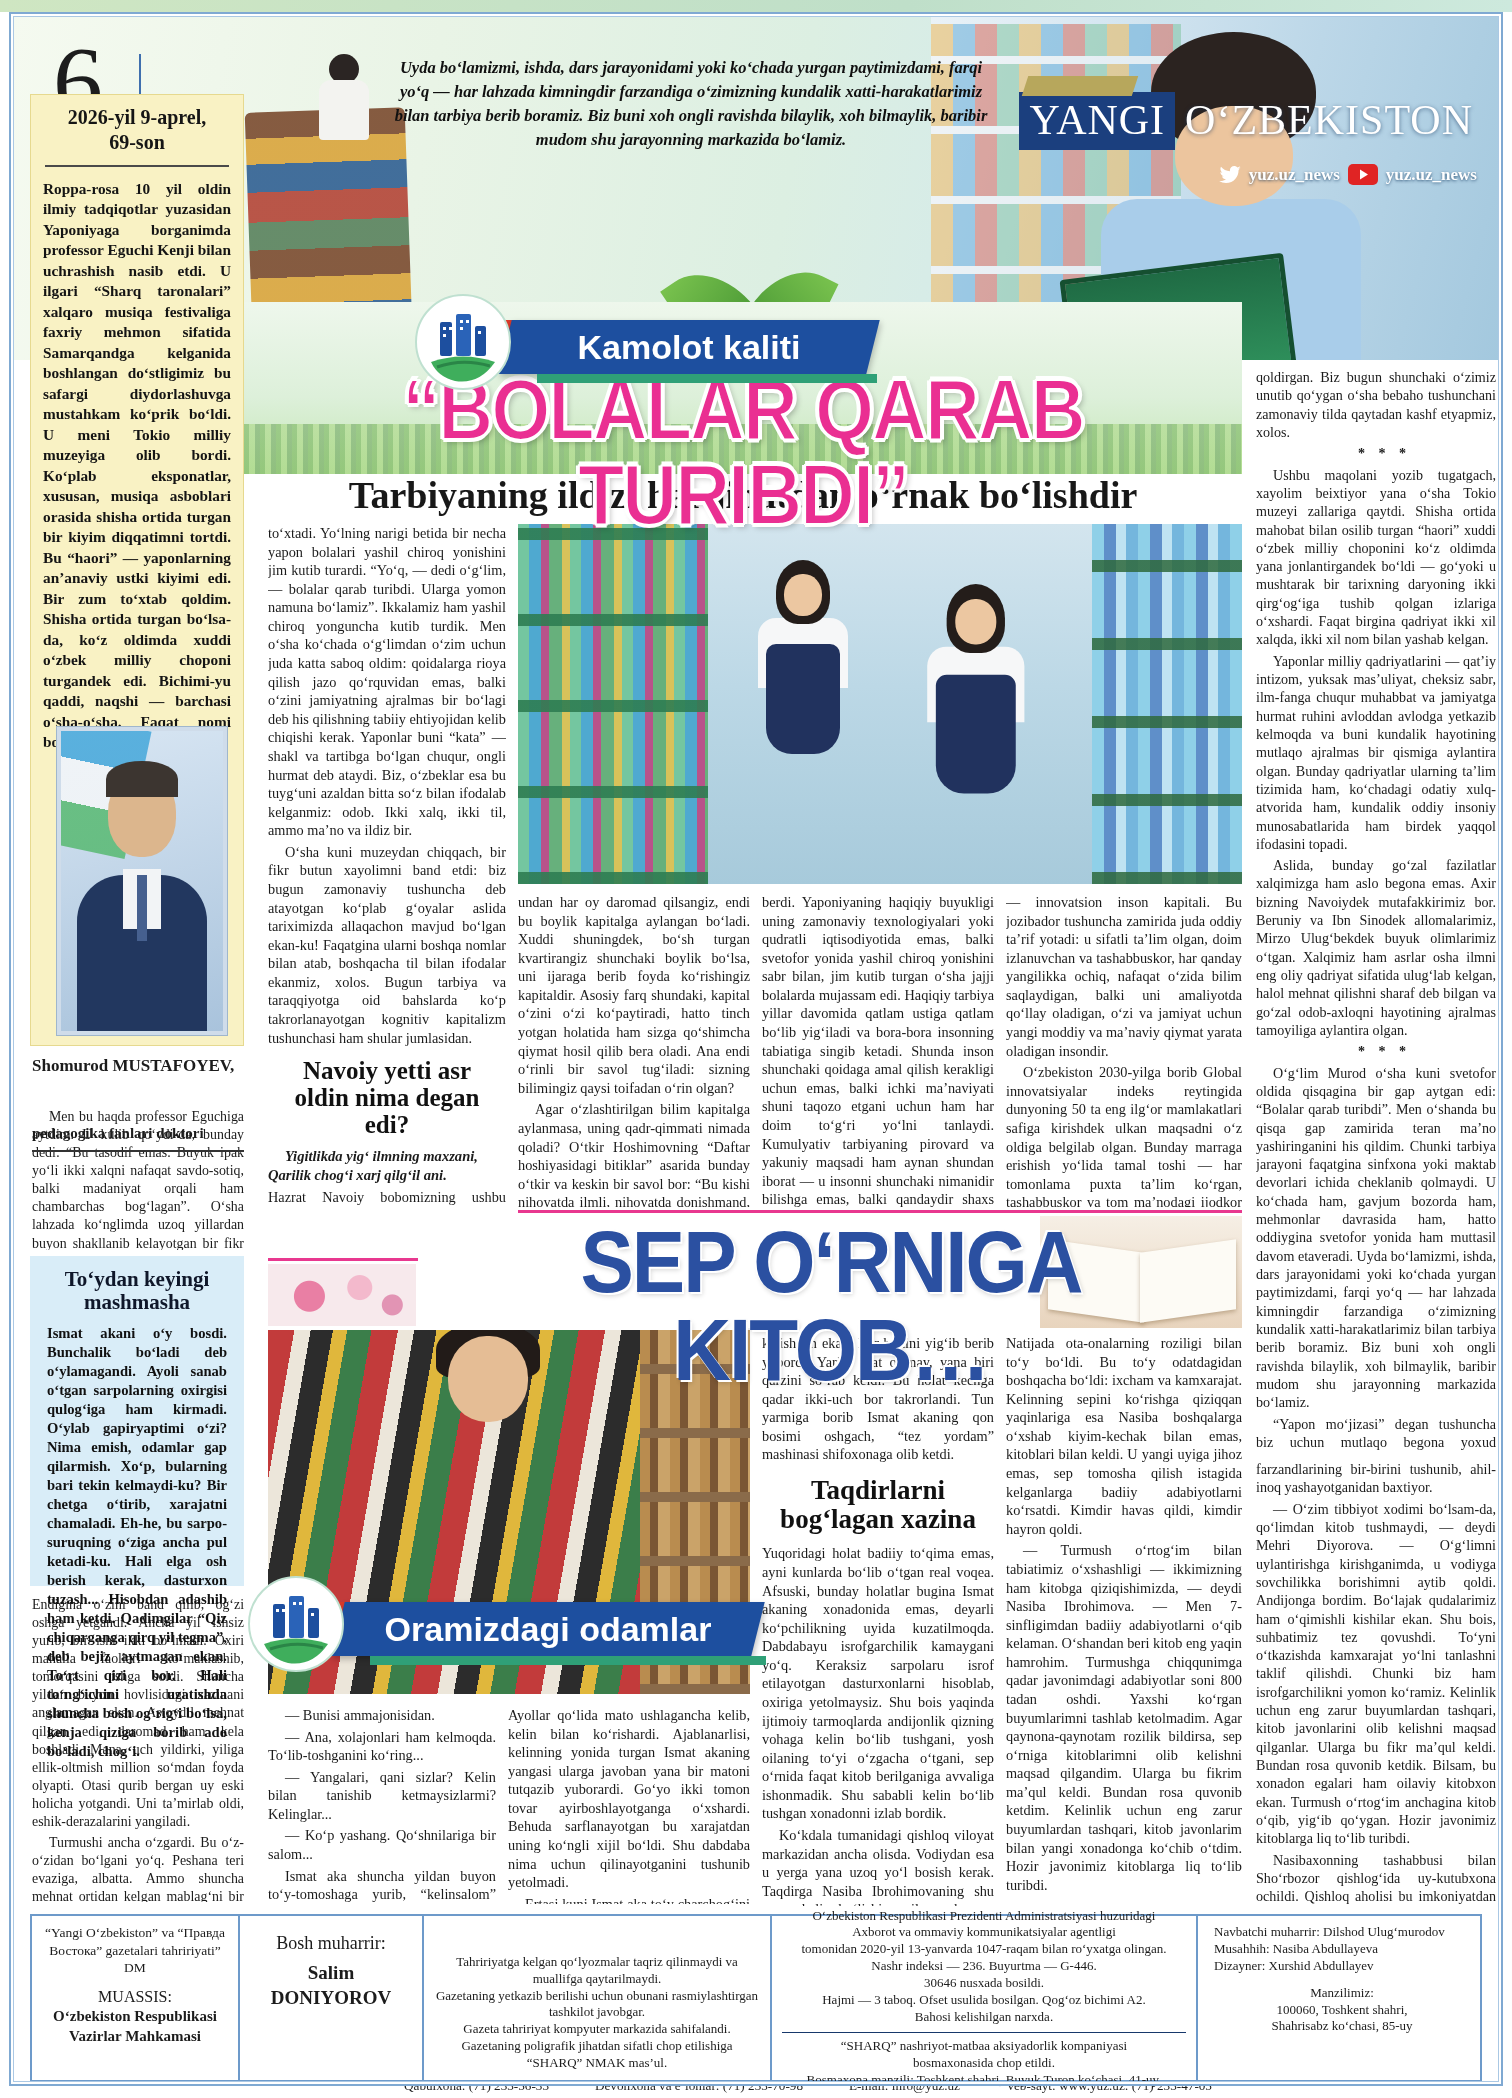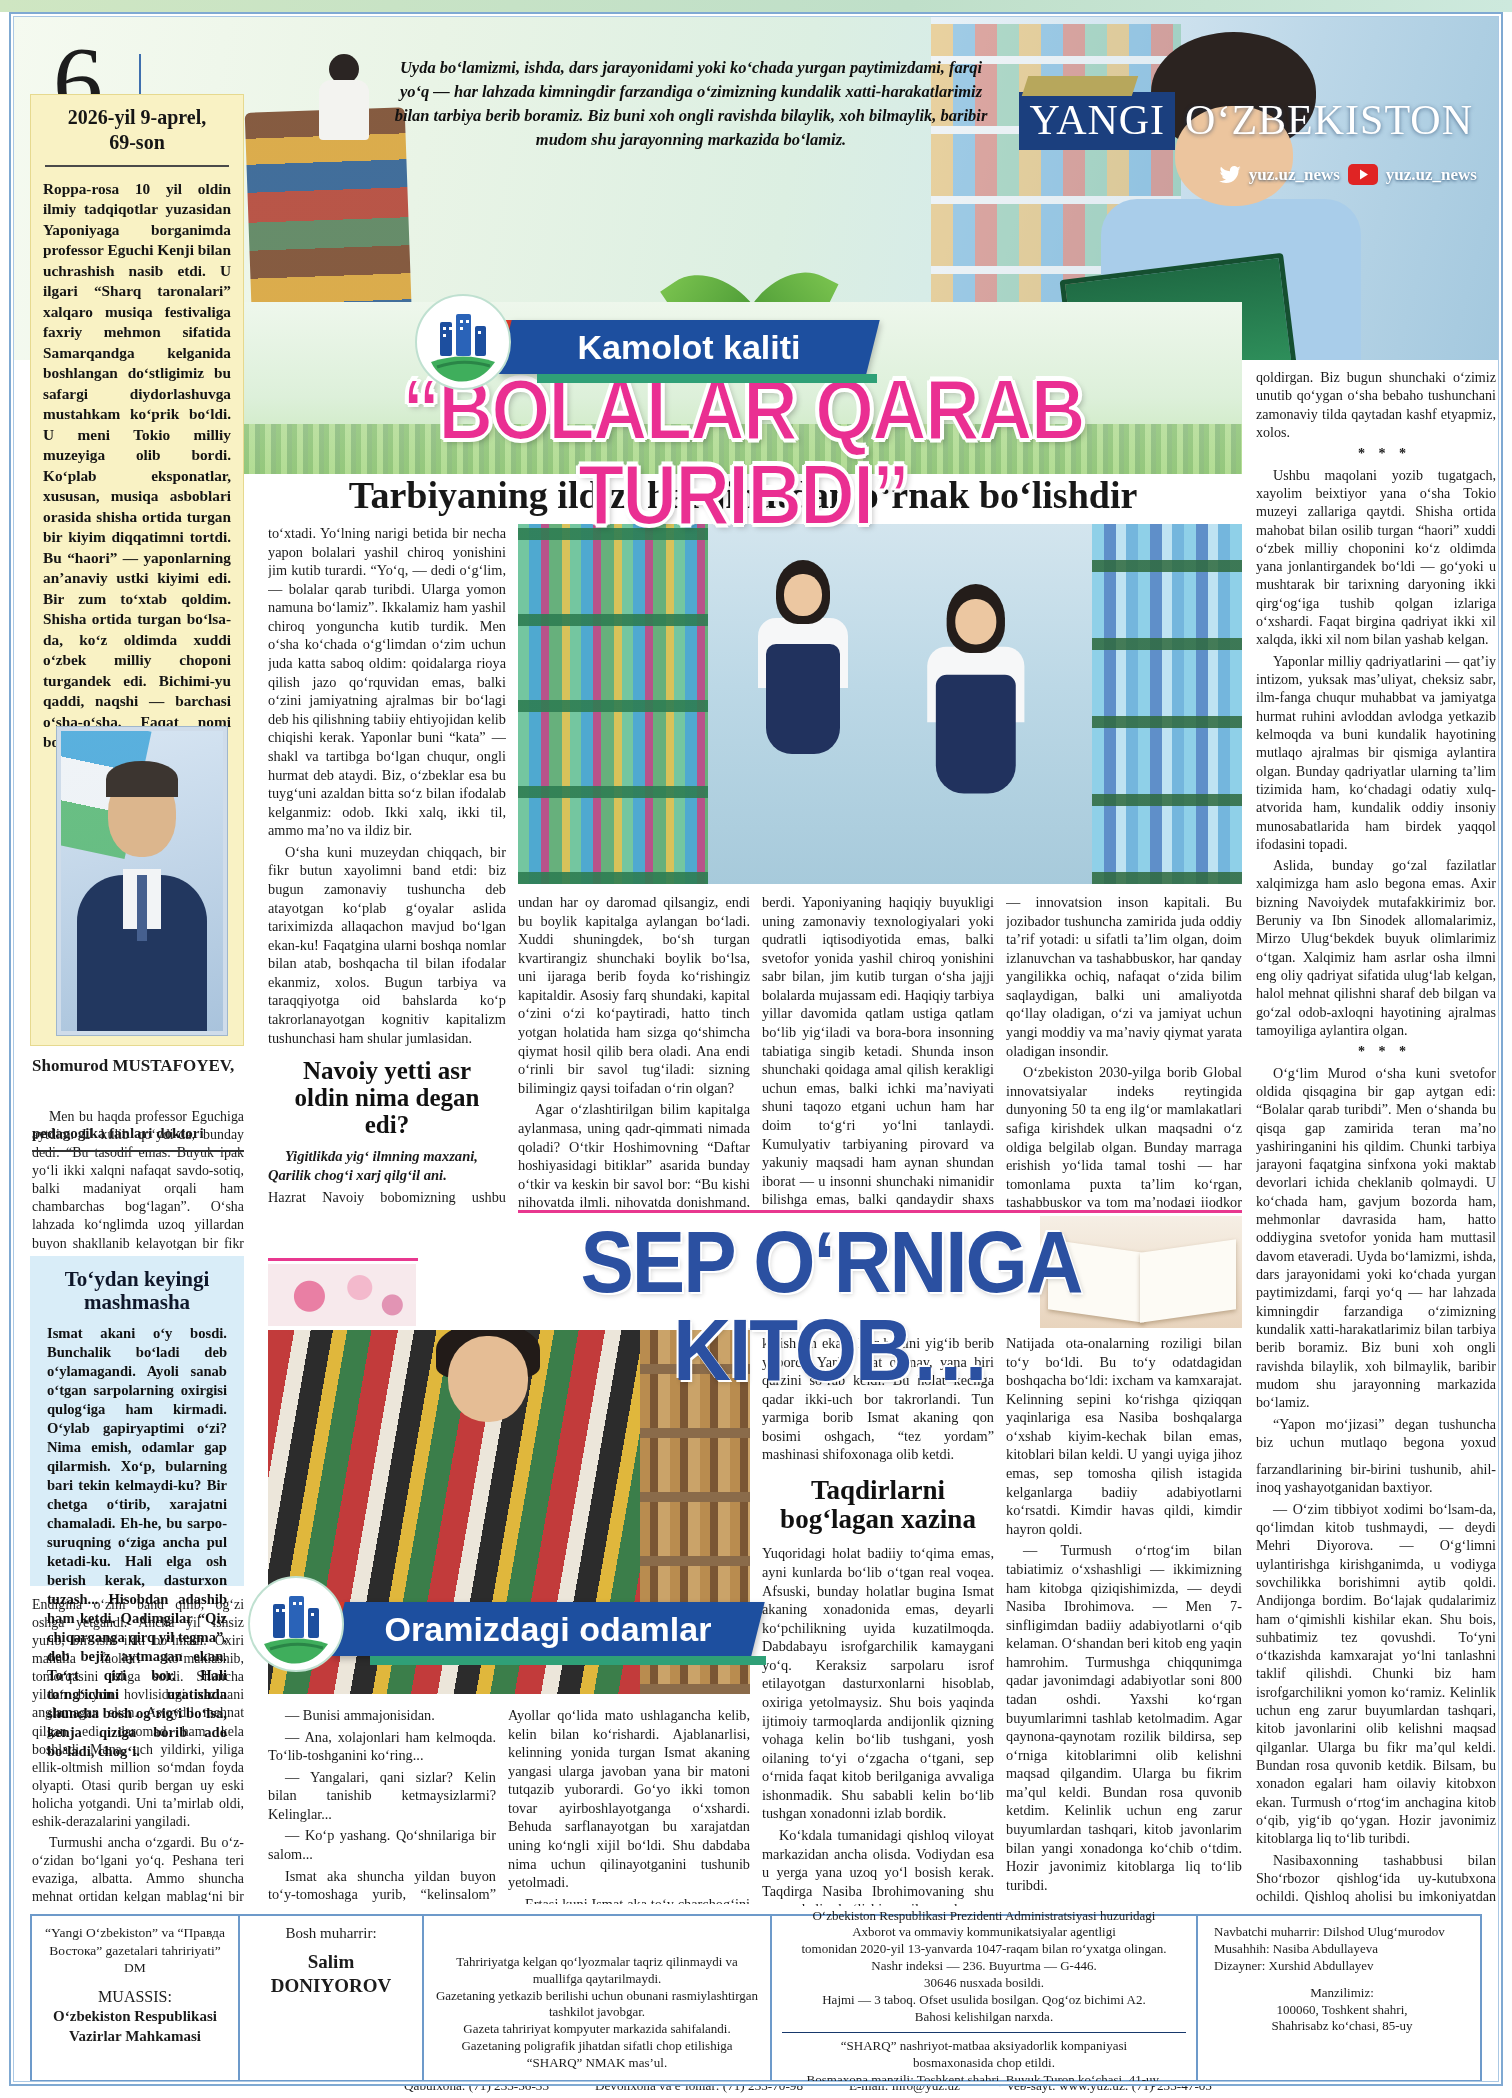--- a/index.html
+++ b/index.html
@@ -155,21 +155,21 @@
 
   
   .footer{position:absolute;left:30px;top:1914px;width:1452px;height:168px;border:2px solid #6d9aca;box-sizing:border-box;
     background:#fff;display:flex;z-index:20;font-family:"Liberation Serif",serif;}
   .fcell{padding:8px 10px;border-right:2px solid #6d9aca;box-sizing:border-box;font-size:13px;line-height:1.3;
     display:flex;flex-direction:column;justify-content:flex-start;text-align:center;}
   .fcell:last-child{border-right:none;}
   .f1{width:208px;} .f2{width:184px;} .f3{width:348px;} .f4{width:426px;} .f5{flex:1;}
   .f1 .top{font-size:13.5px;} .f1 .muassis{font-weight:normal;margin-top:10px;font-size:16px;}
   .f1 .fname{font-weight:bold;font-size:15px;}
-  .f2 .lbl{font-size:15px;} .f2 .nm{font-weight:bold;font-size:19px;margin-top:6px;}
+  .f2 .lbl{font-size:18px;margin-top:8px;} .f2 .nm{font-weight:bold;font-size:19px;margin-top:6px;}
   .f3{justify-content:flex-end;} .f4{justify-content:center;}
   .f4 .printinfo{margin-top:6px;border-top:1.5px solid #17386b;padding-top:5px;}
   .f5{text-align:left;padding-left:16px;}
   .f5 .addr{text-align:center;margin-top:10px;}
   .contacts{position:absolute;left:400px;right:296px;bottom:4px;border-top:2px solid #17386b;
     padding:6px 4px 0;display:flex;justify-content:space-between;font-size:13.2px;background:#fff;}
 </style>
 </head>
 <body>
 

